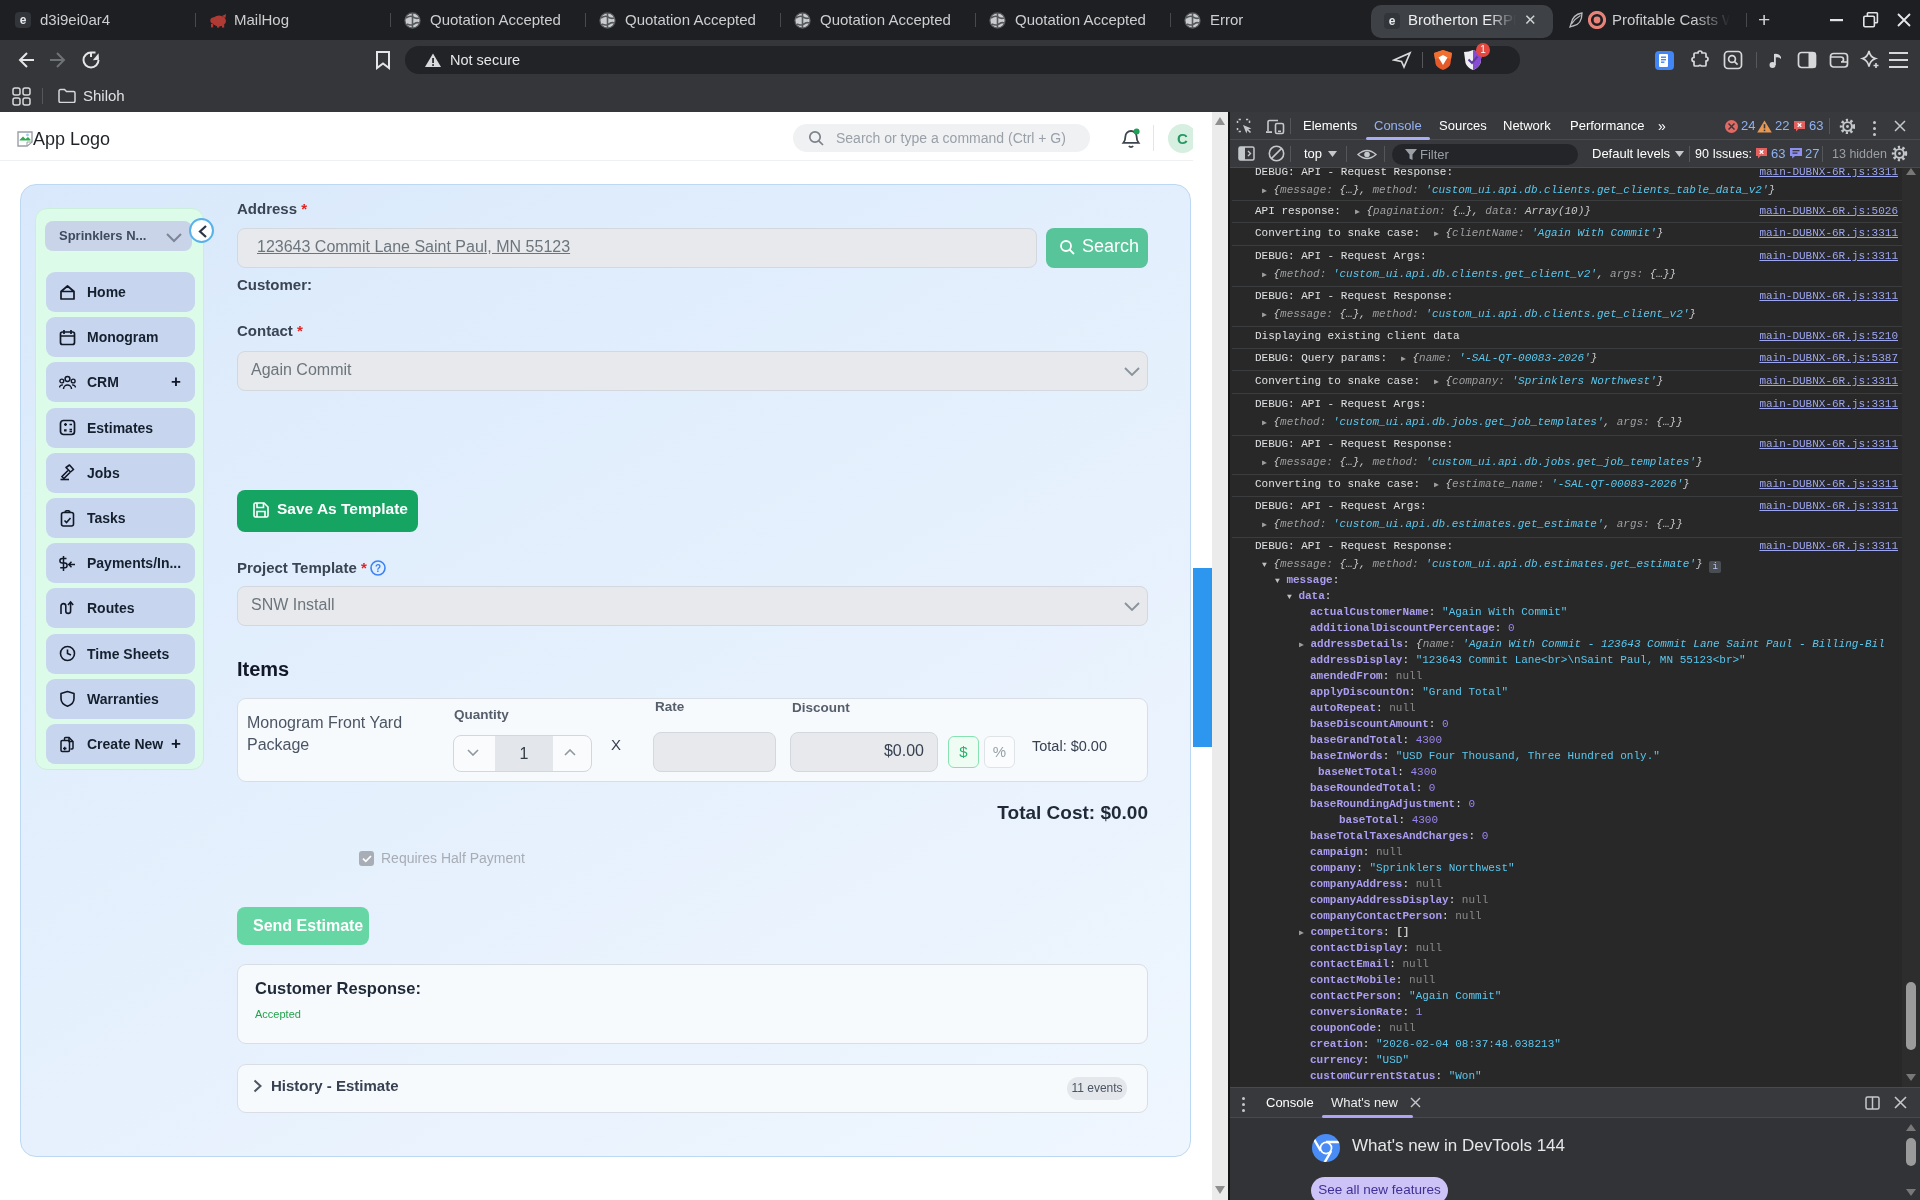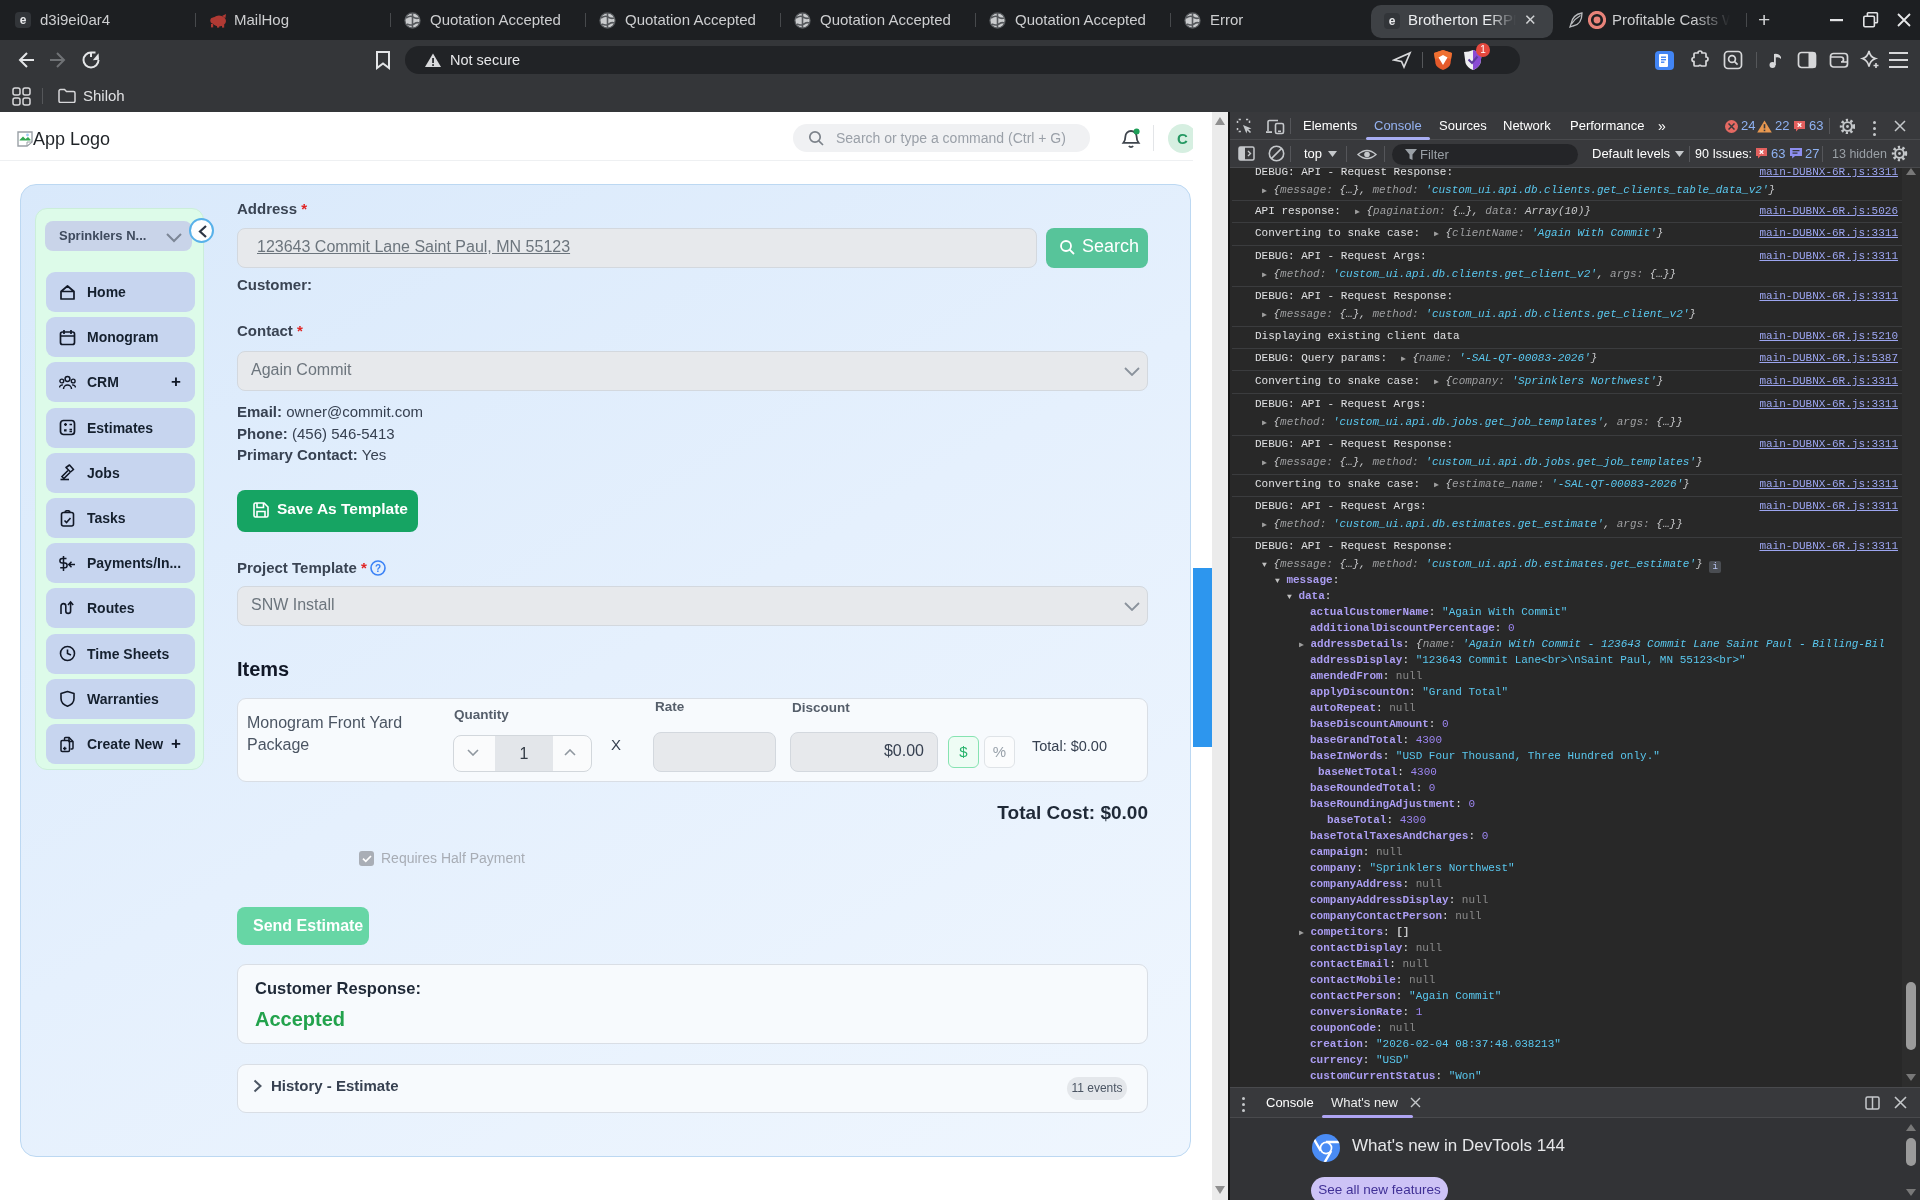--- a/index.html
+++ b/index.html
@@ -327,21 +327,20 @@
               <path d="M10.6 10.6 L15 15" stroke="#fff" stroke-width="1.8"></path>
             </svg>
             <div class="ab" style="left:1061px;top:51px;color:#fff;font-size:18px;font-weight:400;">Search</div>
             <div class="ab formlab" style="left:216px;top:91px;">Customer:</div>
             <div class="ab formlab" style="left:216px;top:137px;">Contact <span class="red">*</span></div>
             <div class="ab inp" style="left:216px;top:166px;width:911px;height:40px;"></div>
             <div class="ab inptxt" style="left:230px;top:176px;">Again Commit</div>
             <svg class="ab" style="left:1103px;top:182px" width="16" height="9">
               <path d="M1 1 L8 8 L15 1" stroke="#8a929c" stroke-width="1.8" fill="none"></path>
             </svg>
-            <div class="ab" style="left:216px;top:216px;font-size:15px;color:#374151;line-height:21.5px;"><b>Email:</b> owner@commit.com<br><b>Phone:</b> (456) 546-5413<br><b>Primary Contact:</b> Yes</div>
             <div class="ab gbtn" style="left:216px;top:305px;width:181px;height:42px;background:#16a463;"></div>
             <svg class="ab" style="left:231px;top:316px" width="18" height="18">
               <path d="M2 3.5 a1.5 1.5 0 0 1 1.5 -1.5 H12 L16 6 V14.5 a1.5 1.5 0 0 1 -1.5 1.5 h-11 A1.5 1.5 0 0 1 2 14.5 Z" fill="none" stroke="#fff" stroke-width="1.6"></path>
               <path d="M5 2 V6.5 H11.5 V2 M5 16 V10.5 H13 V16" fill="none" stroke="#fff" stroke-width="1.6"></path>
             </svg>
             <div class="ab" style="left:256px;top:315px;color:#fff;font-size:15.5px;font-weight:700;">Save As Template</div>
             <div class="ab formlab" style="left:216px;top:374px;">Project Template <span class="red">*</span></div>
             <svg class="ab" style="left:349px;top:375px" width="16" height="16">
               <circle cx="8" cy="8" r="7" fill="none" stroke="#3b82f6" stroke-width="1.6"></circle>
               <text x="8" y="11.5" text-anchor="middle" font-size="10" font-weight="700" fill="#3b82f6" font-family="Liberation Sans">?</text>
@@ -375,21 +374,21 @@
             <div class="ab" style="left:727px;top:617px;width:400px;text-align:right;font-size:19px;font-weight:700;color:#1f2937;">Total Cost: $0.00</div>
             <div class="ab" style="left:338px;top:666px;width:15px;height:15px;background:#a9aeb6;border-radius:3px;"></div>
             <svg class="ab" style="left:341px;top:670px" width="10" height="8">
               <path d="M1 3.6 L3.8 6.4 L9 1" stroke="#fff" stroke-width="1.7" fill="none"></path>
             </svg>
             <div class="ab" style="left:360px;top:665px;font-size:14px;color:#a8adb5;">Requires Half Payment</div>
             <div class="ab gbtn" style="left:216px;top:722px;width:132px;height:38px;background:#67d6a5;"></div>
             <div class="ab" style="left:232px;top:732px;color:#fff;font-size:16px;font-weight:700;">Send Estimate</div>
             <div class="ab card" style="left:216px;top:779px;width:911px;height:80px;"></div>
             <div class="ab" style="left:234px;top:794px;font-size:16.5px;font-weight:700;color:#1f2937;">Customer Response:</div>
-            <div class="ab" style="left:234px;top:823px;font-size:20px;font-weight:700;color:#22a24c;">Accepted</div>
+            <div class="ab" style="left:234px;top:823px;font-size:11px;font-weight:400;color:#22a24c;">Accepted</div>
             <div class="ab card" style="left:216px;top:879px;width:911px;height:49px;"></div>
             <svg class="ab" style="left:232px;top:894px" width="9" height="14">
               <path d="M1.5 1.5 L7.5 7 L1.5 12.5" stroke="#4b5563" stroke-width="2" fill="none"></path>
             </svg>
             <div class="ab" style="left:250px;top:892px;font-size:15px;font-weight:700;color:#374151;">History - Estimate</div>
             <div class="ab" style="left:1046px;top:892px;width:60px;height:23px;background:#e4e7eb;border-radius:12px;text-align:center;font-size:12px;color:#4b5563;line-height:23px;">11 events</div>
           </div>
         </div>
         <div class="ab" style="left:1193px;top:0;width:19px;height:1088px;background:#fff;"></div>
         <div class="ab" style="left:1193px;top:456px;width:19px;height:179px;background:#2d96ee;"></div>
@@ -446,21 +445,21 @@
             <div class="cl mono" style="left:82px;top:540.0px;"><span class="key">addressDisplay</span>:<span class="str"> "123643 Commit Lane&lt;br&gt;\nSaint Paul, MN 55123&lt;br&gt;"</span></div>
             <div class="cl mono" style="left:82px;top:556.0px;"><span class="key">amendedFrom</span>:<span class="nul"> null</span></div>
             <div class="cl mono" style="left:82px;top:572.0px;"><span class="key">applyDiscountOn</span>:<span class="str"> "Grand Total"</span></div>
             <div class="cl mono" style="left:82px;top:588.0px;"><span class="key">autoRepeat</span>:<span class="nul"> null</span></div>
             <div class="cl mono" style="left:82px;top:604.0px;"><span class="key">baseDiscountAmount</span>:<span class="num"> 0</span></div>
             <div class="cl mono" style="left:82px;top:620.0px;"><span class="key">baseGrandTotal</span>:<span class="num"> 4300</span></div>
             <div class="cl mono" style="left:82px;top:636.0px;"><span class="key">baseInWords</span>:<span class="str"> "USD Four Thousand, Three Hundred only."</span></div>
             <div class="cl mono" style="left:90px;top:652.0px;"><span class="key">baseNetTotal</span>:<span class="num"> 4300</span></div>
             <div class="cl mono" style="left:82px;top:668.0px;"><span class="key">baseRoundedTotal</span>:<span class="num"> 0</span></div>
             <div class="cl mono" style="left:82px;top:684.0px;"><span class="key">baseRoundingAdjustment</span>:<span class="num"> 0</span></div>
-            <div class="cl mono" style="left:82px;top:700.0px;padding-left:17px;"><span class="key">baseTotal</span>:<span class="num"> 4300</span></div>
+            <div class="cl mono" style="left:94px;top:700.0px;padding-left:17px;"><span class="key">baseTotal</span>:<span class="num"> 4300</span></div>
             <div class="cl mono" style="left:82px;top:716.0px;"><span class="key">baseTotalTaxesAndCharges</span>:<span class="num"> 0</span></div>
             <div class="cl mono" style="left:82px;top:732.0px;"><span class="key">campaign</span>:<span class="nul"> null</span></div>
             <div class="cl mono" style="left:82px;top:748.0px;"><span class="key">company</span>:<span class="str"> "Sprinklers Northwest"</span></div>
             <div class="cl mono" style="left:82px;top:764.0px;"><span class="key">companyAddress</span>:<span class="nul"> null</span></div>
             <div class="cl mono" style="left:82px;top:780.0px;"><span class="key">companyAddressDisplay</span>:<span class="nul"> null</span></div>
             <div class="cl mono" style="left:82px;top:796.0px;"><span class="key">companyContactPerson</span>:<span class="nul"> null</span></div>
             <div class="cl mono" style="left:71px;top:812.0px;"><span class="tri">▶</span> <span class="key">competitors</span>:<span style="color:#c7c8ca;font-weight:700"> []</span></div>
             <div class="cl mono" style="left:82px;top:828.0px;"><span class="key">contactDisplay</span>:<span class="nul"> null</span></div>
             <div class="cl mono" style="left:82px;top:844.0px;"><span class="key">contactEmail</span>:<span class="nul"> null</span></div>
             <div class="cl mono" style="left:82px;top:860.0px;"><span class="key">contactMobile</span>:<span class="nul"> null</span></div>

